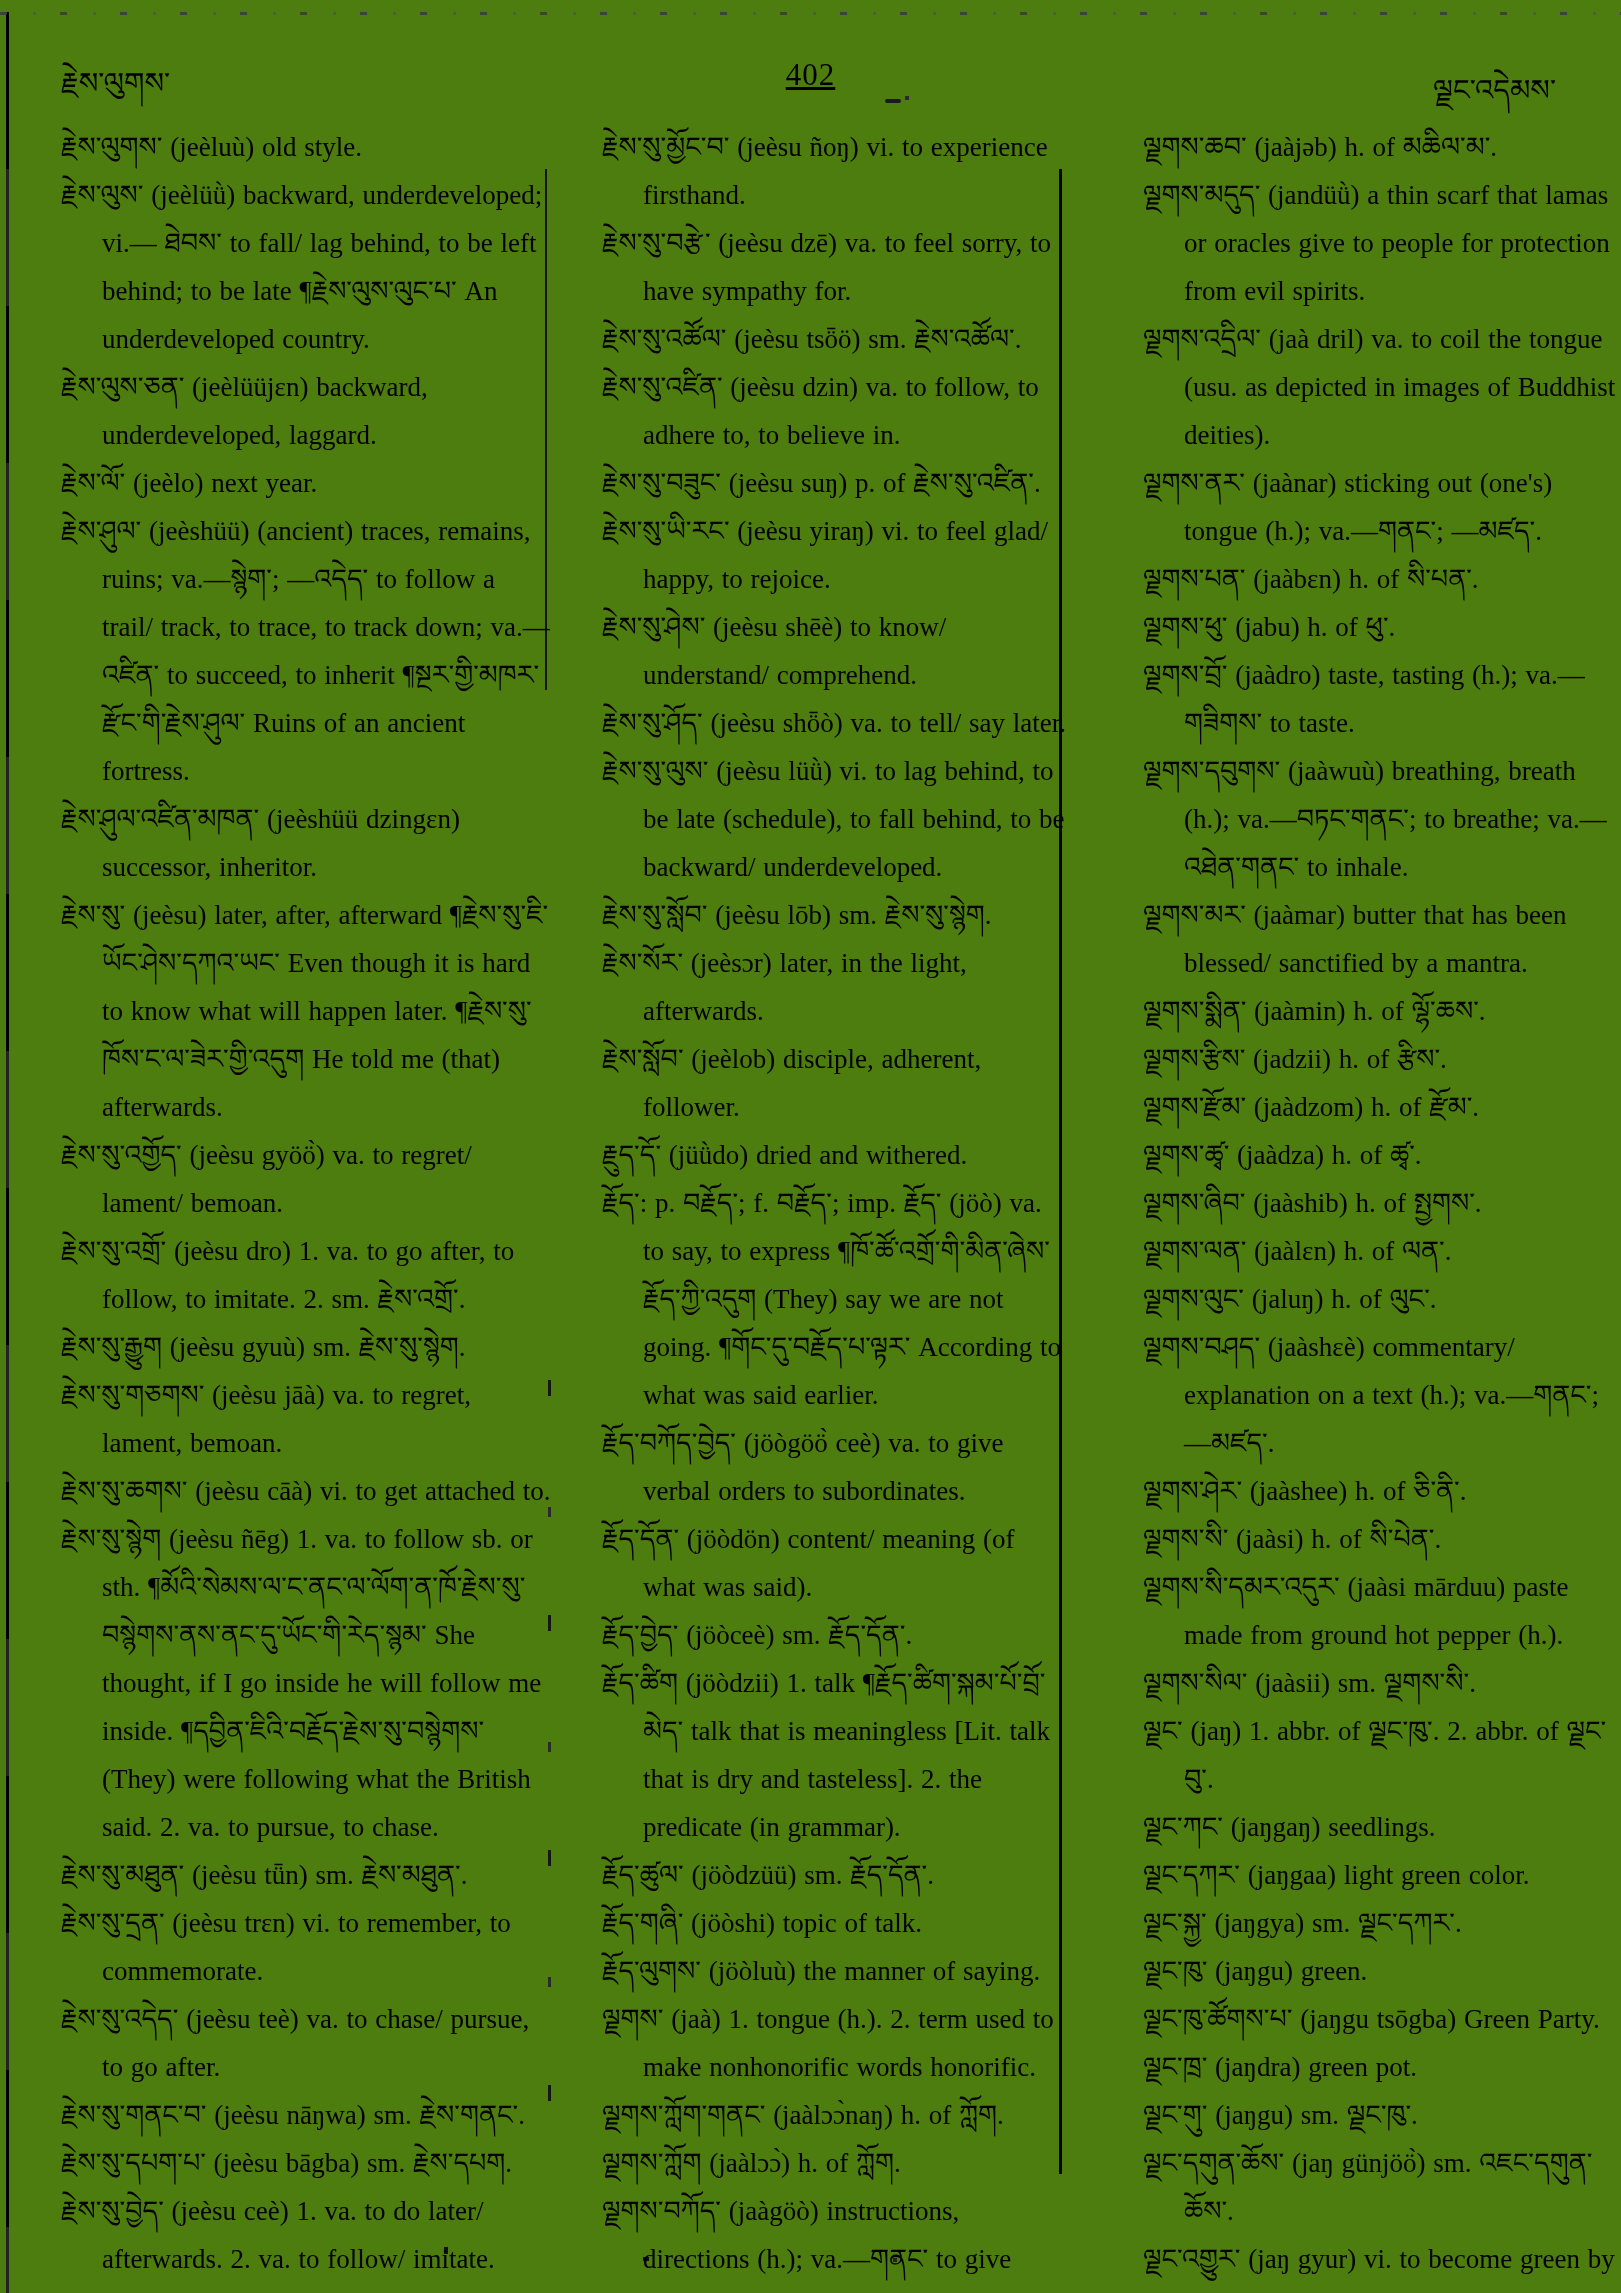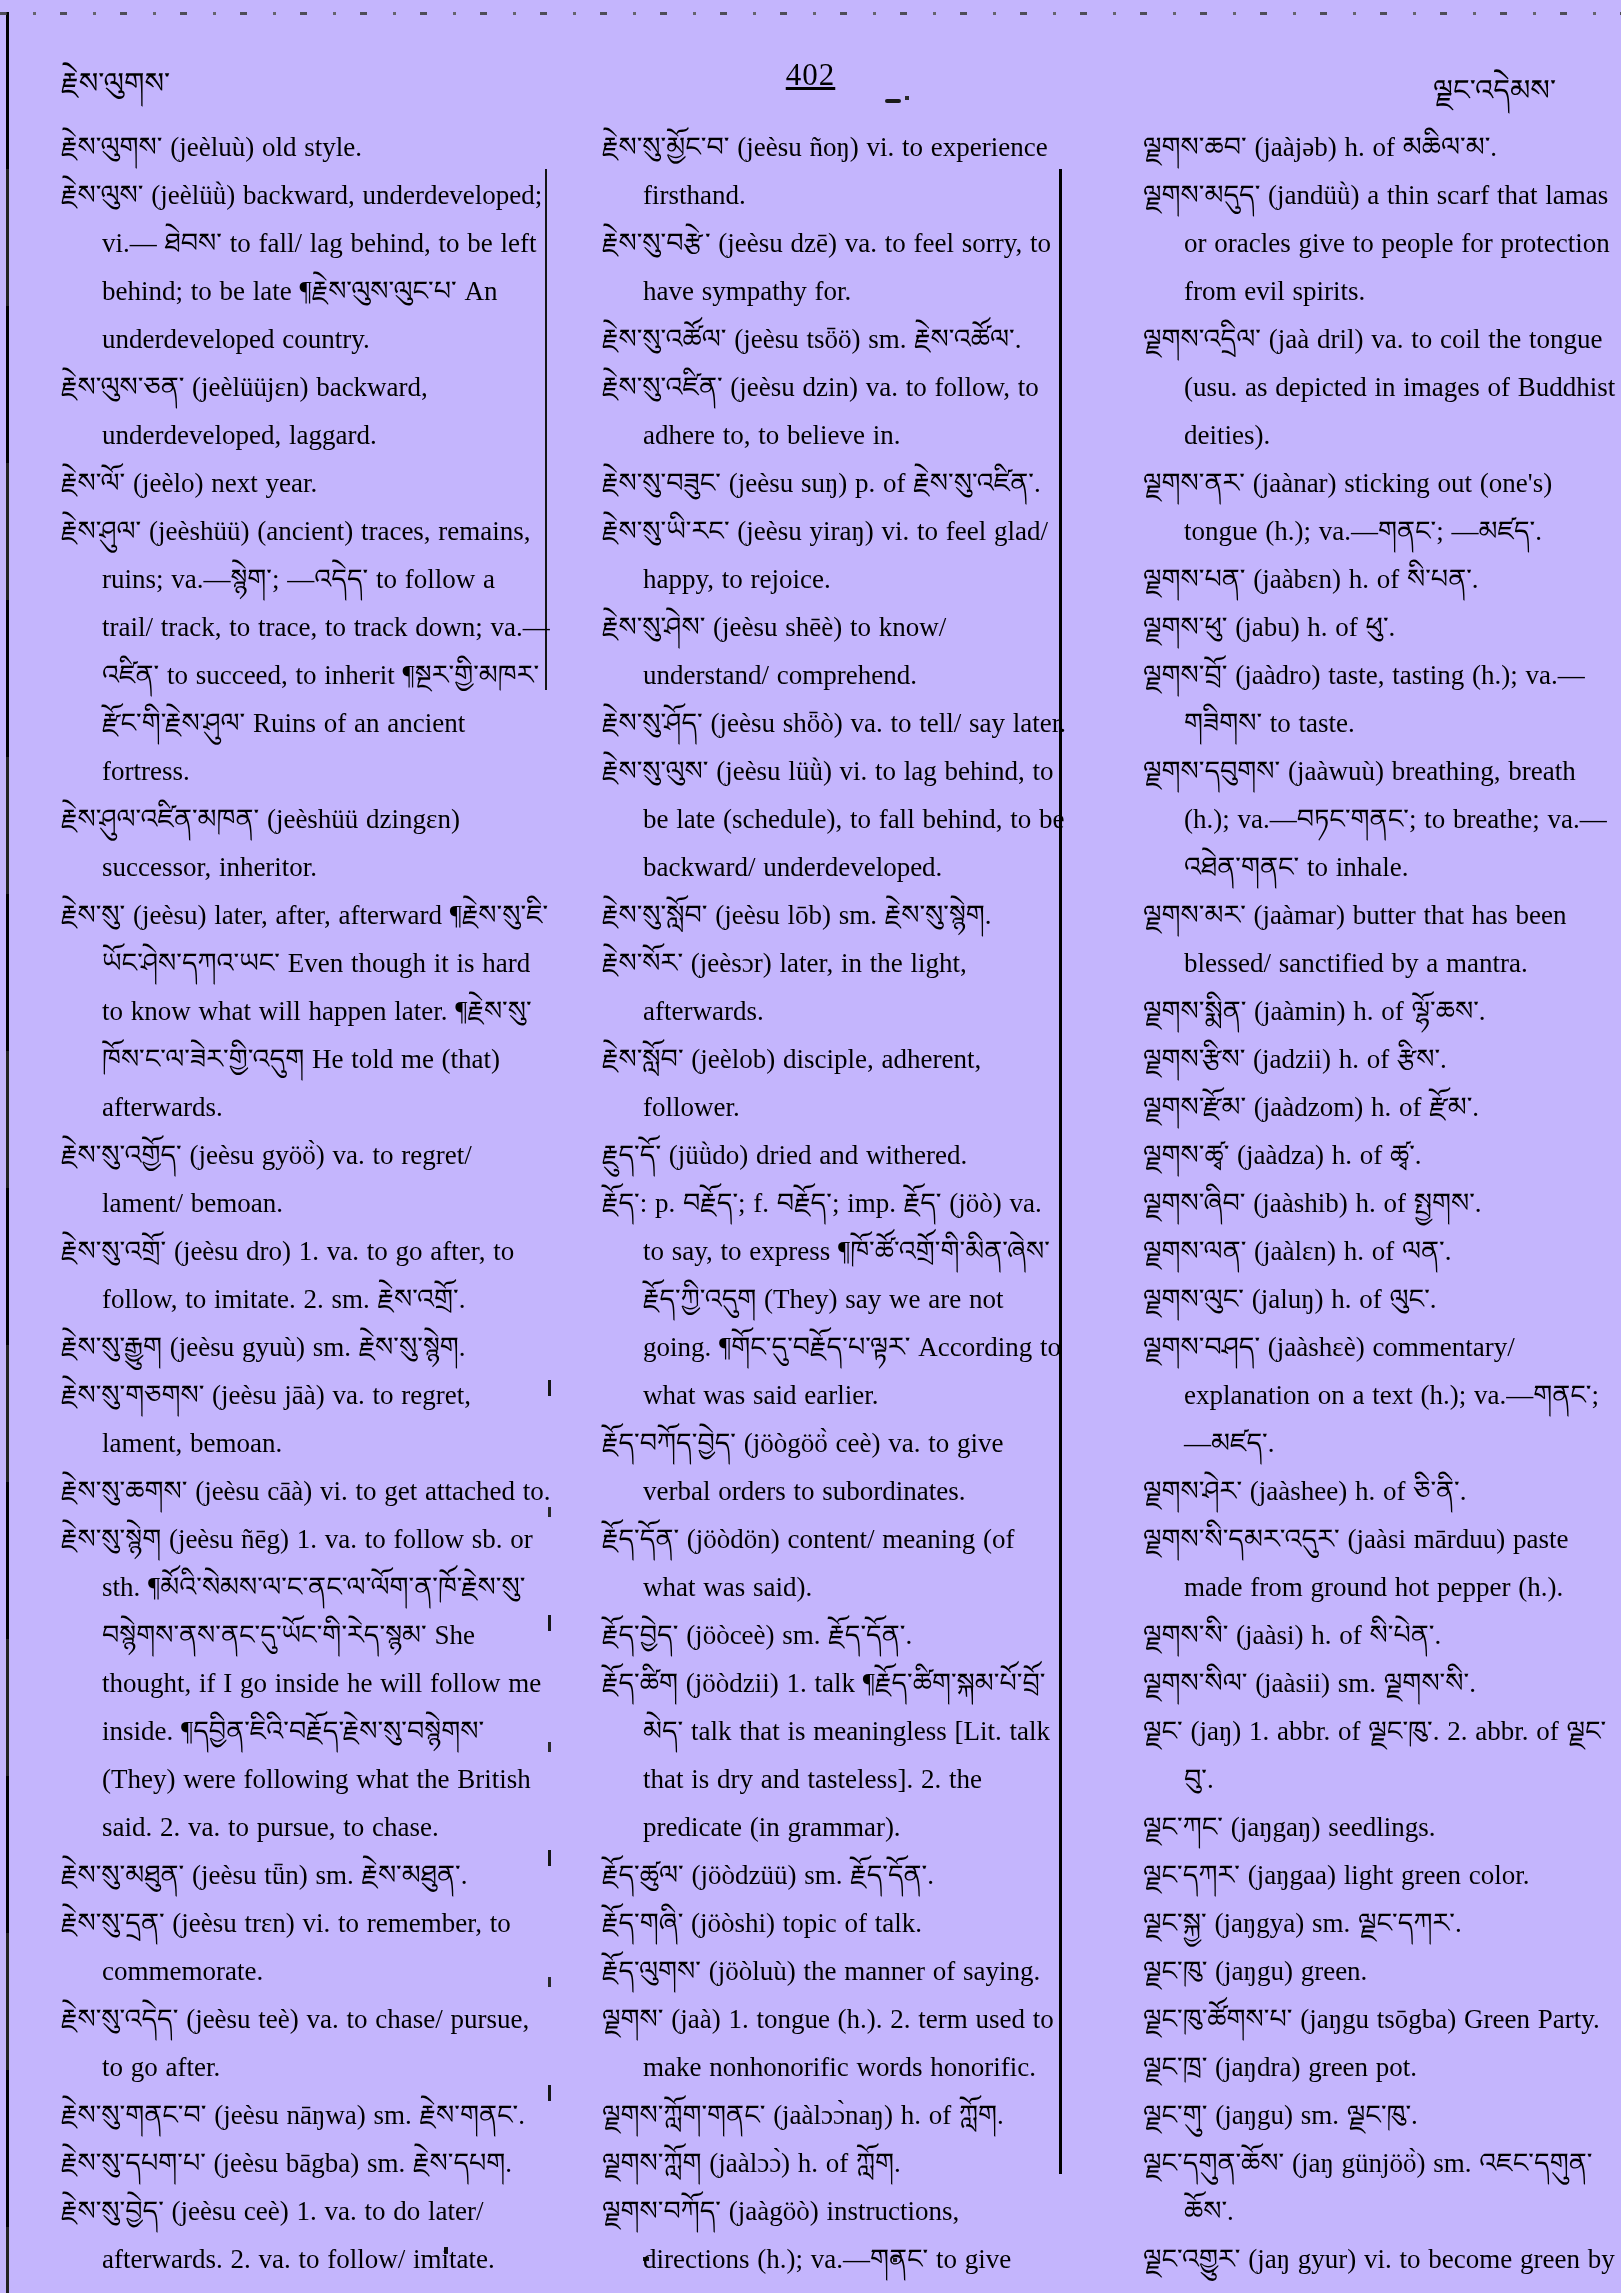--- a/index.html
+++ b/index.html
@@ -4,21 +4,21 @@
 <style>
   html, body {
     margin: 0;
     padding: 0;
     background: #ffffff;
   }
   #page {
     position: relative;
     width: 1621px;
     height: 2294px;
-    background: #c4b5fd;
+    background: #4d7c0f;
     color: #000000;
     font-family: "Liberation Serif", serif;
     overflow: hidden;
   }
   
   .scan-edge-line {
     position: absolute;
     left: 5.9px;
     top: 11.8px;
     width: 2.9px;
@@ -186,22 +186,22 @@
       <p class="entry">ལྗགས་མར་ (jaàmar) butter that has been blessed/ sanctified by a mantra.</p>
       <p class="entry">ལྗགས་སྨིན་ (jaàmin) h. of ལྷོ་ཆས་.</p>
       <p class="entry">ལྗགས་རྩིས་ (jadzii) h. of རྩིས་.</p>
       <p class="entry">ལྗགས་རྫོམ་ (jaàdzom) h. of རྫོམ་.</p>
       <p class="entry">ལྗགས་ཚྭ་ (jaàdza) h. of ཚྭ་.</p>
       <p class="entry">ལྗགས་ཞིབ་ (jaàshib) h. of སྤྱགས་.</p>
       <p class="entry">ལྗགས་ལན་ (jaàlɛn) h. of ལན་.</p>
       <p class="entry">ལྗགས་ལུང་ (jaluŋ) h. of ལུང་.</p>
       <p class="entry">ལྗགས་བཤད་ (jaàshɛè) commentary/ explanation on a text (h.); va.—གནང་; —མཛད་.</p>
       <p class="entry">ལྗགས་ཤེར་ (jaàshee) h. of ཅི་ནི་.</p>
+      <p class="entry">ལྗགས་སི་ (jaàsi) h. of སི་པེན་.</p>
       <p class="entry">ལྗགས་སི་དམར་འདུར་ (jaàsi mārduu) paste made from ground hot pepper (h.).</p>
-      <p class="entry">ལྗགས་སི་ (jaàsi) h. of སི་པེན་.</p>
       <p class="entry">ལྗགས་སིལ་ (jaàsii) sm. ལྗགས་སི་.</p>
       <p class="entry">ལྗང་ (jaŋ) 1. abbr. of ལྗང་ཁུ་.  2. abbr. of ལྗང་བུ་.</p>
       <p class="entry">ལྗང་ཀང་ (jaŋgaŋ) seedlings.</p>
       <p class="entry">ལྗང་དཀར་ (jaŋgaa) light green color.</p>
       <p class="entry">ལྗང་སྐྱ་ (jaŋgya) sm. ལྗང་དཀར་.</p>
       <p class="entry">ལྗང་ཁུ་ (jaŋgu) green.</p>
       <p class="entry">ལྗང་ཁུ་ཚོགས་པ་ (jaŋgu tsōgba) Green Party.</p>
       <p class="entry">ལྗང་ཁྲ་ (jaŋdra) green pot.</p>
       <p class="entry">ལྗང་གུ་ (jaŋgu) sm. ལྗང་ཁུ་.</p>
       <p class="entry">ལྗང་དགུན་ཆོས་ (jaŋ günjöö̀) sm. འཇང་དགུན་ཆོས་.</p>

